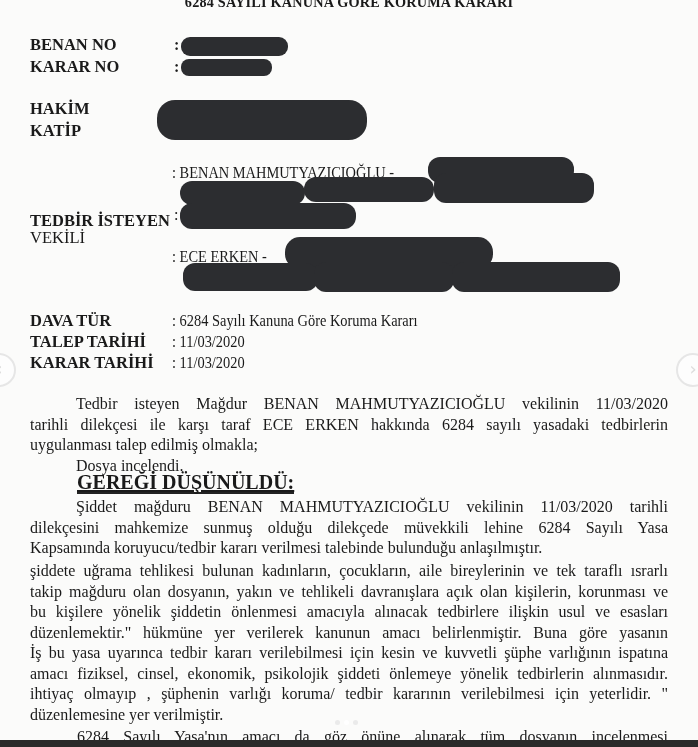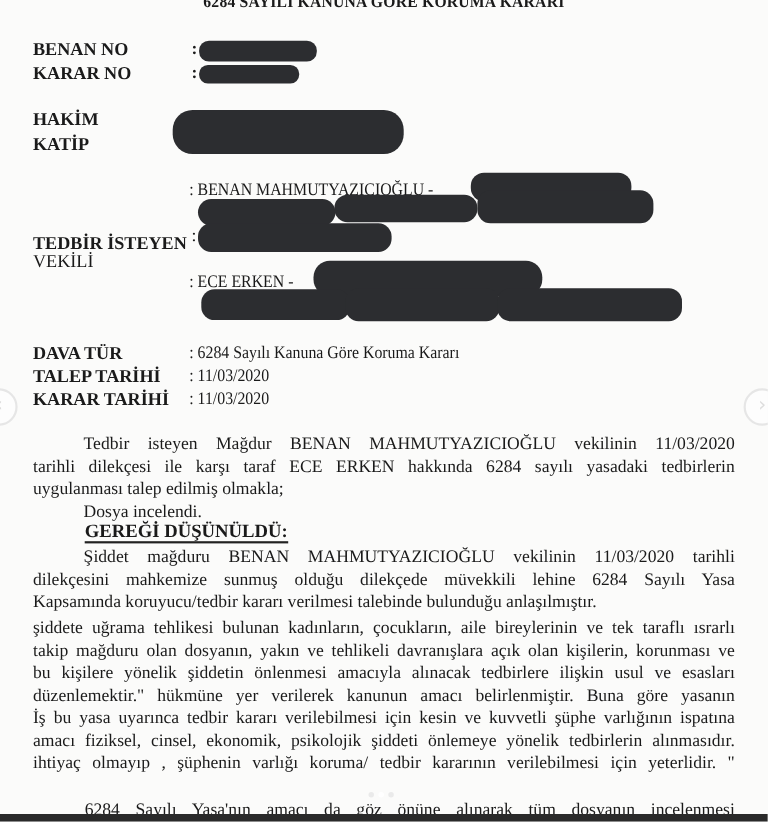--- a/index.html
+++ b/index.html
@@ -16,21 +16,21 @@
   }
   .lbl { position: absolute; font-weight: bold; font-size: 16.5px; left: 30px; white-space: nowrap; transform-origin: left; }
   .lbl.normal { font-weight: normal; }
   .val { position: absolute; font-size: 16px; white-space: nowrap; transform: scaleX(0.9); transform-origin: left; }
   .colon { position: absolute; font-weight: bold; font-size: 16px; }
   .redact { position: absolute; background: #2c2d30; border-radius: 12px; }
   .para { position: absolute; left: 30px; width: 638px; font-size: 16px; line-height: 20.5px; text-align: justify; }
   .line { display: block; white-space: nowrap; text-align-last: justify; text-align: justify; }
   .line.last { text-align-last: left; }
   .indent { padding-left: 46px; }
-  .heading { position: absolute; left: 77px; top: 473px; font-weight: bold; font-size: 17px; border-bottom: 2px solid #222; line-height: 19px; }
+  .heading { position: absolute; left: 77px; top: 473px; font-weight: bold; font-size: 20px; border-bottom: 2px solid #222; line-height: 19px; text-decoration: underline; }
   .nav-arrow {
     position: absolute; top: 353px; width: 30px; height: 30px; border-radius: 50%;
     border: 2px solid #e6e6e6; background: rgba(255,255,255,0.5);
     color: #ddd; font-size: 18px; line-height: 28px; text-align: center; font-family: "DejaVu Sans", sans-serif;
   }
   .nav-left { left: -18px; }
   .nav-right { left: 676px; }
   .dots { position: absolute; top: 720px; left: 335px; display: flex; gap: 4px; }
   .dot { width: 5px; height: 5px; border-radius: 50%; background: #eaeaea; }
   .dot.active { background: #ffffff; }
@@ -101,20 +101,21 @@
   </div>
 
   <div class="para" style="top:561px;">
     <span class="line">şiddete uğrama tehlikesi bulunan kadınların, çocukların, aile bireylerinin ve tek taraflı ısrarlı</span>
     <span class="line">takip mağduru olan dosyanın, yakın ve tehlikeli davranışlara açık olan kişilerin, korunması ve</span>
     <span class="line">bu kişilere yönelik şiddetin önlenmesi amacıyla alınacak tedbirlere ilişkin usul ve esasları</span>
     <span class="line">düzenlemektir." hükmüne yer verilerek  kanunun amacı belirlenmiştir. Buna göre  yasanın</span>
     <span class="line">İş bu yasa uyarınca tedbir kararı verilebilmesi için kesin ve kuvvetli şüphe varlığının ispatına</span>
     <span class="line">amacı fiziksel, cinsel, ekonomik, psikolojik şiddeti önlemeye yönelik tedbirlerin alınmasıdır.</span>
     <span class="line">ihtiyaç olmayıp , şüphenin varlığı koruma/ tedbir kararının verilebilmesi için yeterlidir. "</span>
+    <span class="line last">düzenlemesine yer verilmiştir.</span>
   </div>
 
   <div class="cutline">6284 Sayılı Yasa'nın amacı da göz önüne alınarak tüm dosyanın incelenmesi</div>
   <div class="shade"></div>
 
   <div class="nav-arrow nav-left">
     <span>‹</span>
   </div>
   <div class="nav-arrow nav-right">
     <span>›</span>

